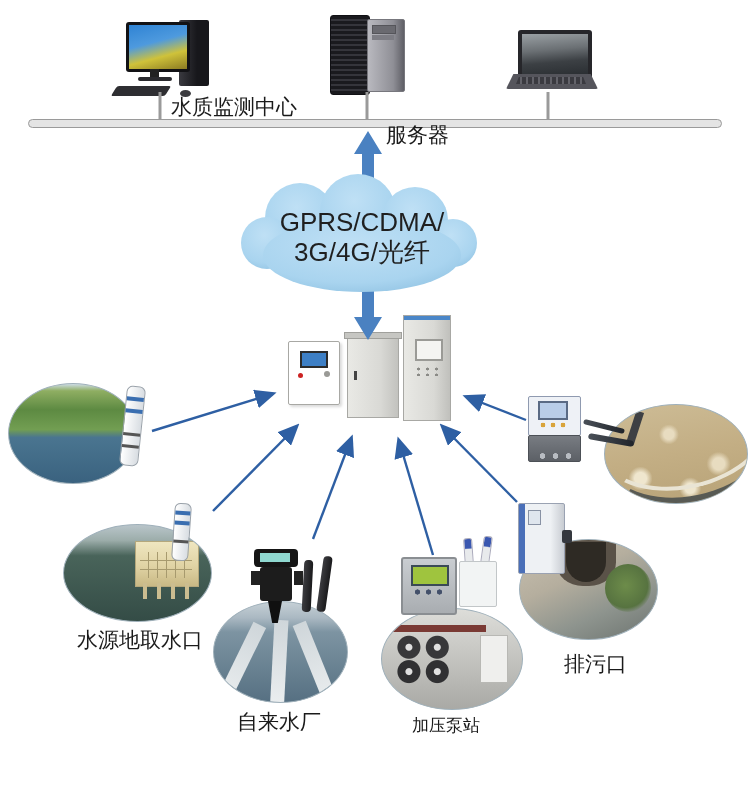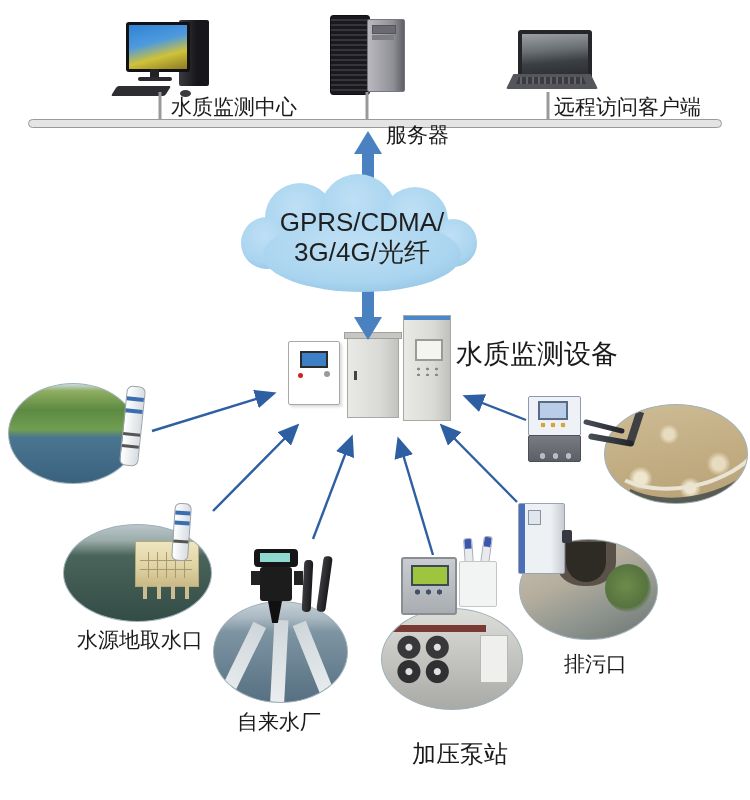--- a/index.html
+++ b/index.html
@@ -201,39 +201,37 @@
   <div class="abs laptop">
     <div class="lscreen">
         <div class="lpanel"></div>
       </div>
     <div class="lbase"></div>
       <div class="lkeys"></div>
   </div>
 
   <div class="label" style="left:171px;top:93px;font-size:21px;">水质监测中心</div>
   <div class="label" style="left:386px;top:93px;font-size:21px;margin-top:28px;">服务器</div>
-  <div class="label" style="left:554px;top:93px;font-size:21px;">远程访问客户端</div>
 
   <div class="abs busbar"></div>
 
   <div class="abs cab cab-small">
     <div class="scr"></div>
       <div class="led"></div>
       <div class="lock"></div>
   </div>
   <div class="abs cab cab-mid">
     <div class="cap"></div>
       <div class="handle"></div>
   </div>
   <div class="abs cab cab-tall">
     <div class="blue"></div>
       <div class="win"></div>
       <div class="vents"></div>
   </div>
-  <div class="label" style="left:456px;top:336px;font-size:27px;">水质监测设备</div>
 
   <div class="abs photo ph-river"></div>
   <div class="abs photo ph-intake">
     <div class="bldg"></div>
       <div class="legs"></div>
   </div>
   <div class="abs photo ph-works">
     <div class="lane l1"></div>
       <div class="lane l2"></div>
       <div class="lane l3"></div>
@@ -290,21 +288,21 @@
       <div class="sscr"></div>
       <div class="sbtns"></div>
     <div class="lower"></div>
       <div class="glands"></div>
   </div>
   <div class="abs sw-rod rod1"></div>
   <div class="abs sw-rod rod2"></div>
 
   <div class="label" style="left:77px;top:626px;font-size:21px;">水源地取水口</div>
   <div class="label" style="left:237px;top:708px;font-size:21px;">自来水厂</div>
-  <div class="label" style="left:412px;top:738px;font-size:24px;text-align:center;">加压泵站</div>
+  <div class="label" style="left:412px;top:714px;font-size:17px;text-align:center;">加压泵站</div>
   <div class="label" style="left:564px;top:650px;font-size:21px;">排污口</div>
 
 
   <svg class="overlay" width="750" height="800" viewBox="0 0 750 800">
     <defs>
       <marker id="ah" markerWidth="9" markerHeight="8" refX="7" refY="4" orient="auto">
         <path d="M0,0 L9,4 L0,8 z" fill="#2e5fa3"></path>
       </marker>
       <radialGradient id="cloudGrad" cx="45%" cy="35%" r="75%">
         <stop offset="0%" stop-color="#bfe0f5"></stop>

